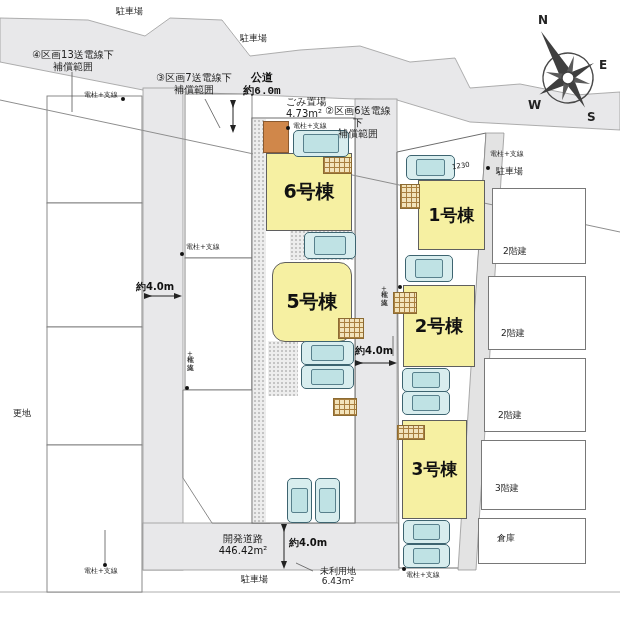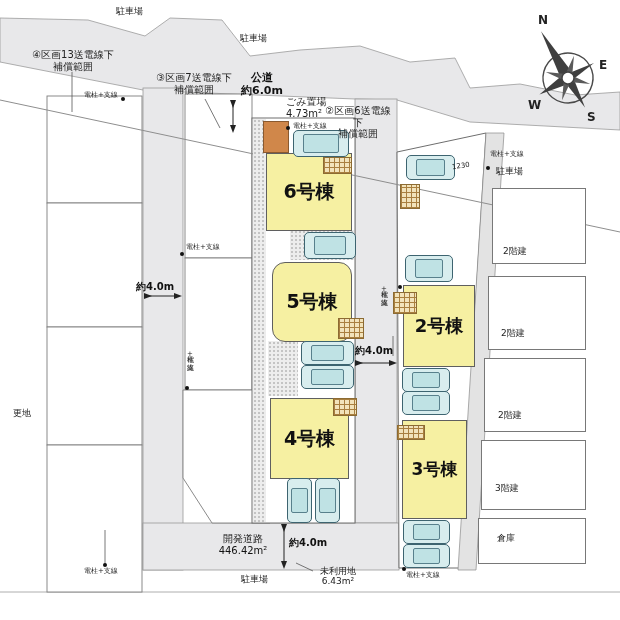--- a/index.html
+++ b/index.html
@@ -21,21 +21,21 @@
        repeating-linear-gradient(90deg,#a97f3f 0 1px,transparent 1px 5px),#f2e3bb;}
   .speck{position:absolute;background-color:#ededed;
      background-image:radial-gradient(#c4c4c4 0.8px,transparent 0.9px);background-size:4px 4px;}
   .garb{position:absolute;background:#d0874a;border:1px solid #8a5a30;}
   .vert{writing-mode:vertical-rl;text-orientation:upright;}
   .dot{position:absolute;width:4px;height:4px;background:#111;border-radius:50%;}
   .s7{font-size:7px;color:#222;}
   .s8{font-size:10px;color:#222;}
   .s9{font-size:9px;color:#222;}
   .s10{font-size:10px;color:#111;}
-  .s11{font-size:11px;font-weight:bold;color:#111;}
+  .s11{font-size:11px;font-weight:bold;color:#111;font-family:Liberation Mono, monospace;}
   .disc{position:absolute;left:8px;top:594px;font-size:16.5px;font-weight:600;
         letter-spacing:.3px;color:#181818;}
   .nbox{position:absolute;border:1px solid #787878;background:#fff;}
   .cdir{position:absolute;font-size:12px;font-weight:bold;color:#222;}
 </style>
 </head>
 <body>
 
 <div id="stage">
 
@@ -107,22 +107,22 @@
   <div class="speck" style="left:253px;top:119px;width:13px;height:403px;"></div>
   <div class="speck" style="left:290px;top:230px;width:64px;height:30px;"></div>
   <div class="speck" style="left:268px;top:341px;width:30px;height:55px;"></div>
 
   <div class="bld" style="left:266px;top:153px;width:84px;height:76px;font-size:19px;">
       <span>6号棟</span>
     </div>
   <div class="bld" style="left:272px;top:262px;width:78px;height:78px;font-size:19px;border-radius:13px;">
       <span>5号棟</span>
     </div>
-  <div class="bld" style="left:270px;top:398px;width:77px;height:79px;font-size:19px;">
-      <span>4号棟</span>
+  <div class="bld" style="left:418px;top:180px;width:65px;height:68px;font-size:17px;">
+      <span>1号棟</span>
     </div>
   <div class="bld" style="left:403px;top:285px;width:70px;height:80px;font-size:18px;align-items:center;">
       <span>2号棟</span>
     </div>
   <div class="bld" style="left:402px;top:420px;width:63px;height:97px;font-size:17px;text-align:right;">
       <span>3号棟</span>
     </div>
 
   <div class="hatch" style="left:323px;top:157px;width:27px;height:15px;"></div>
   <div class="hatch" style="left:338px;top:318px;width:24px;height:19px;"></div>

